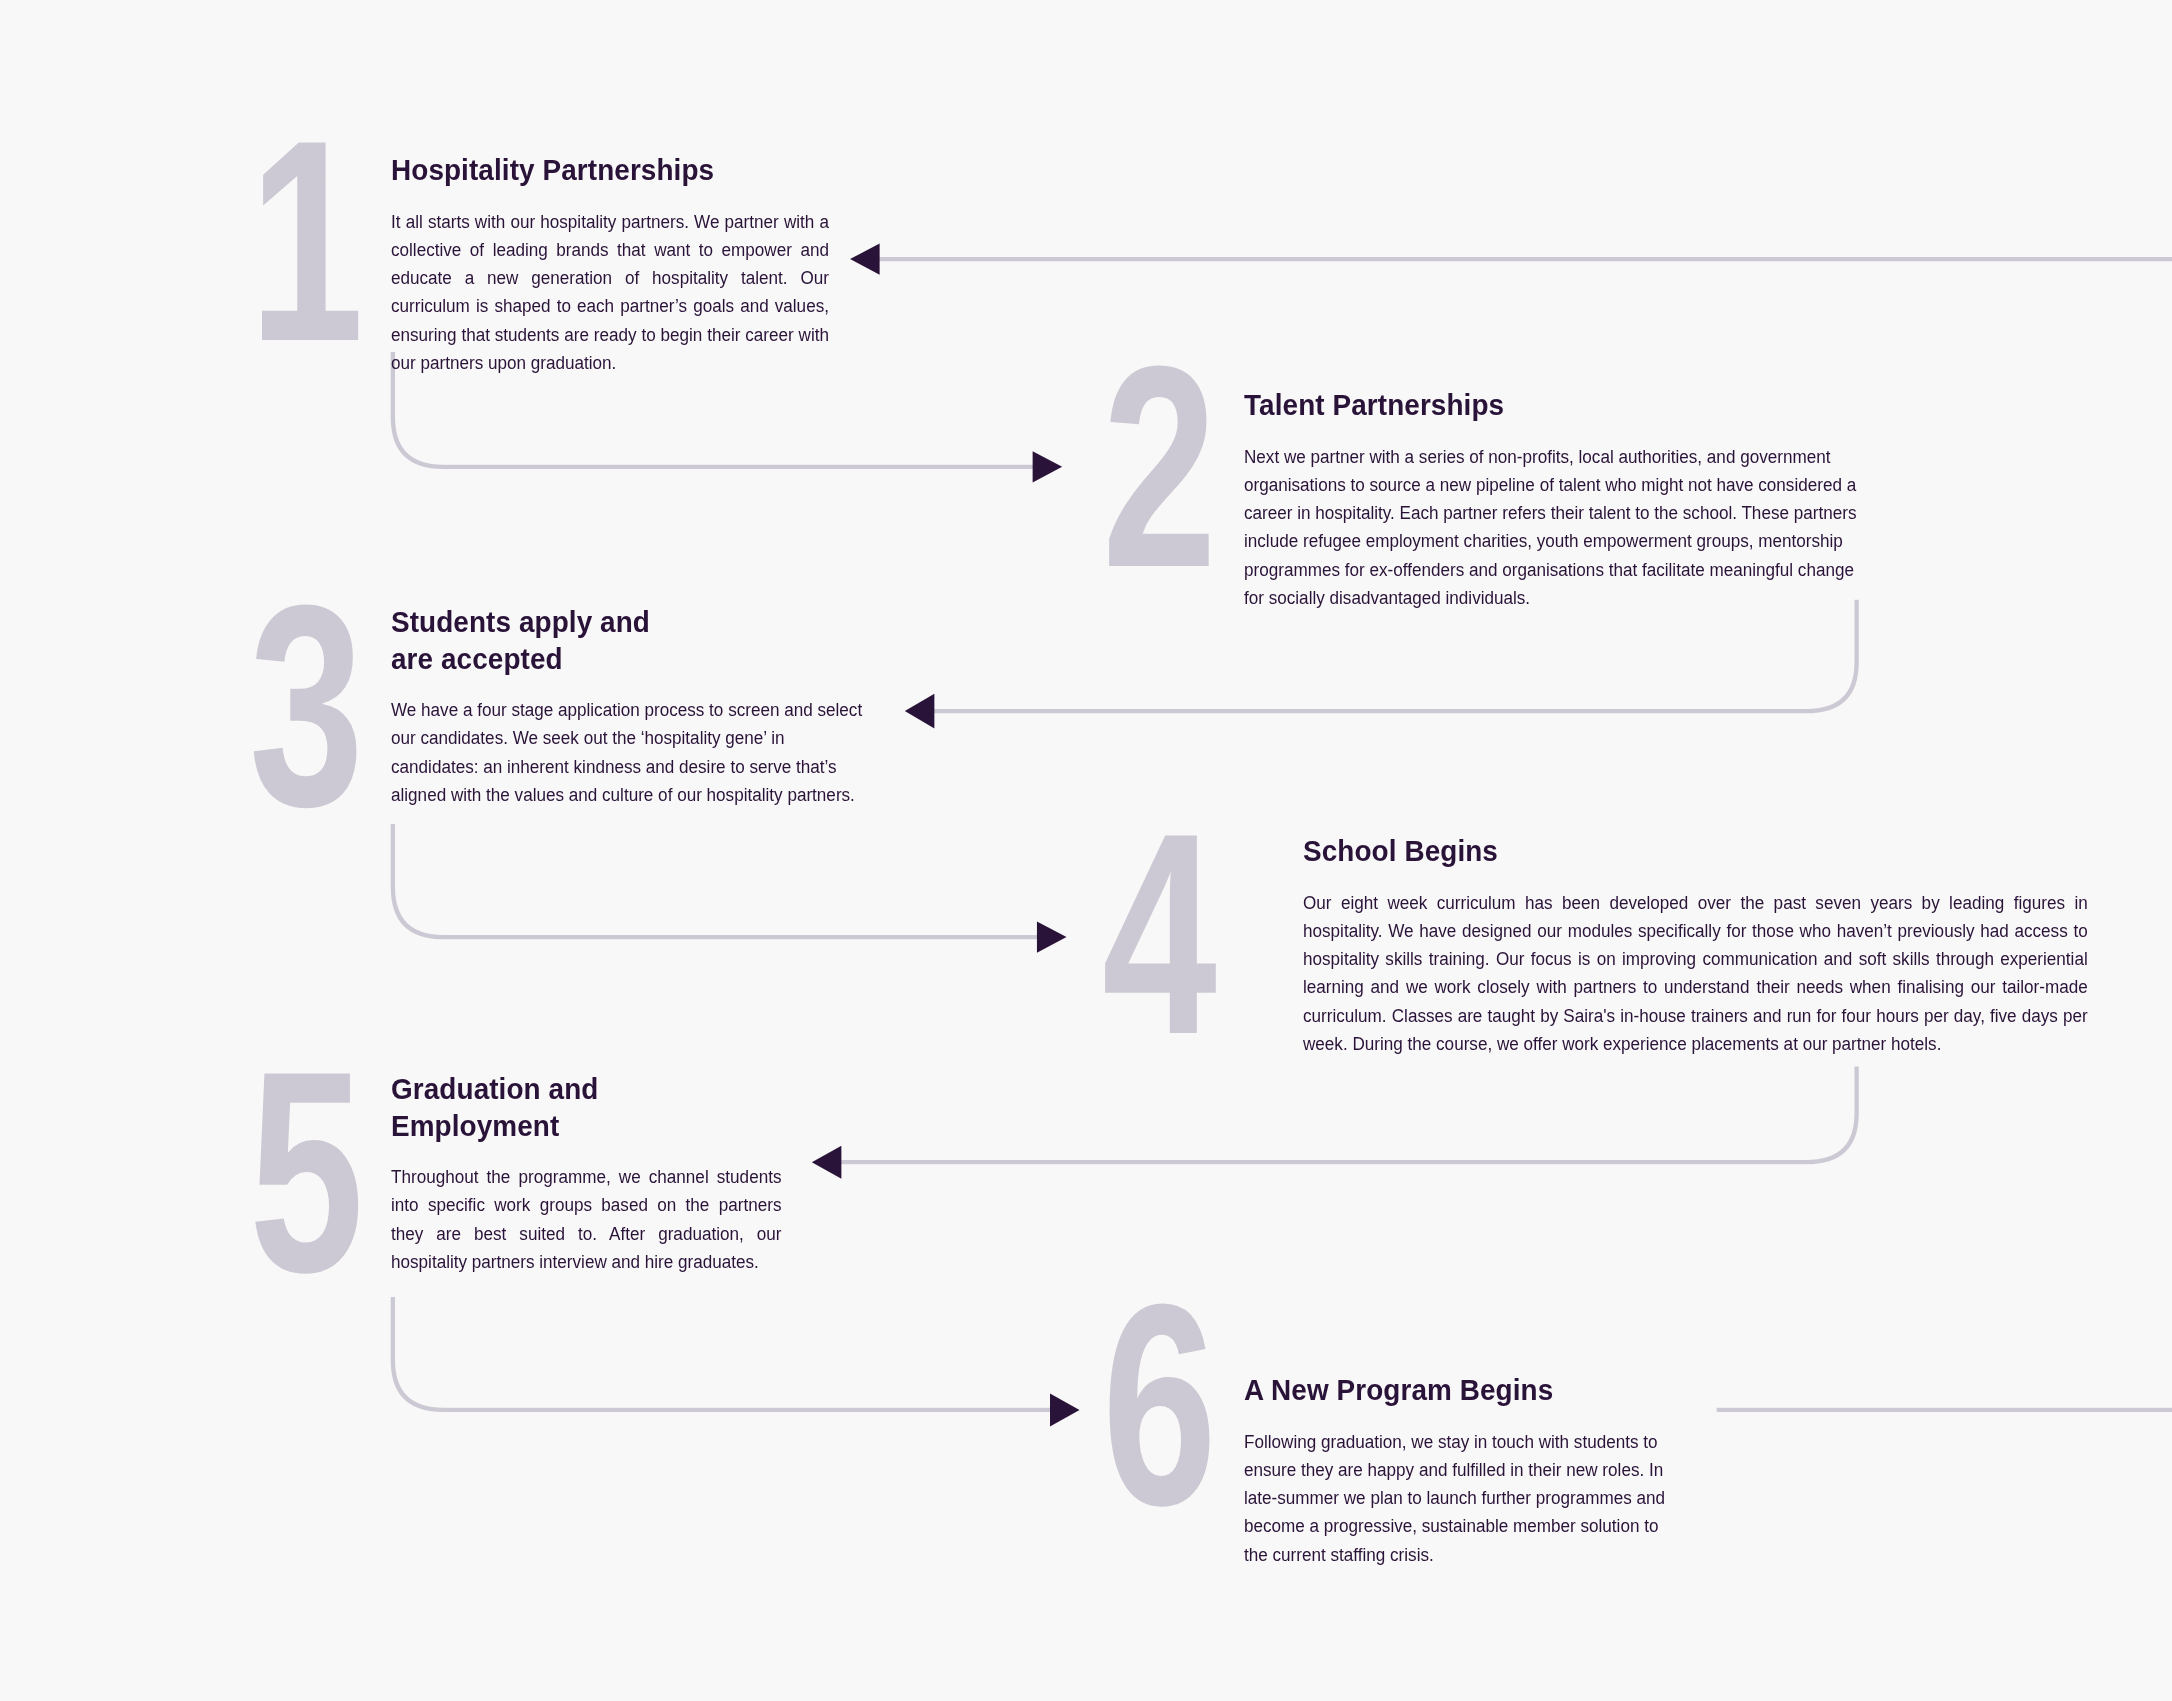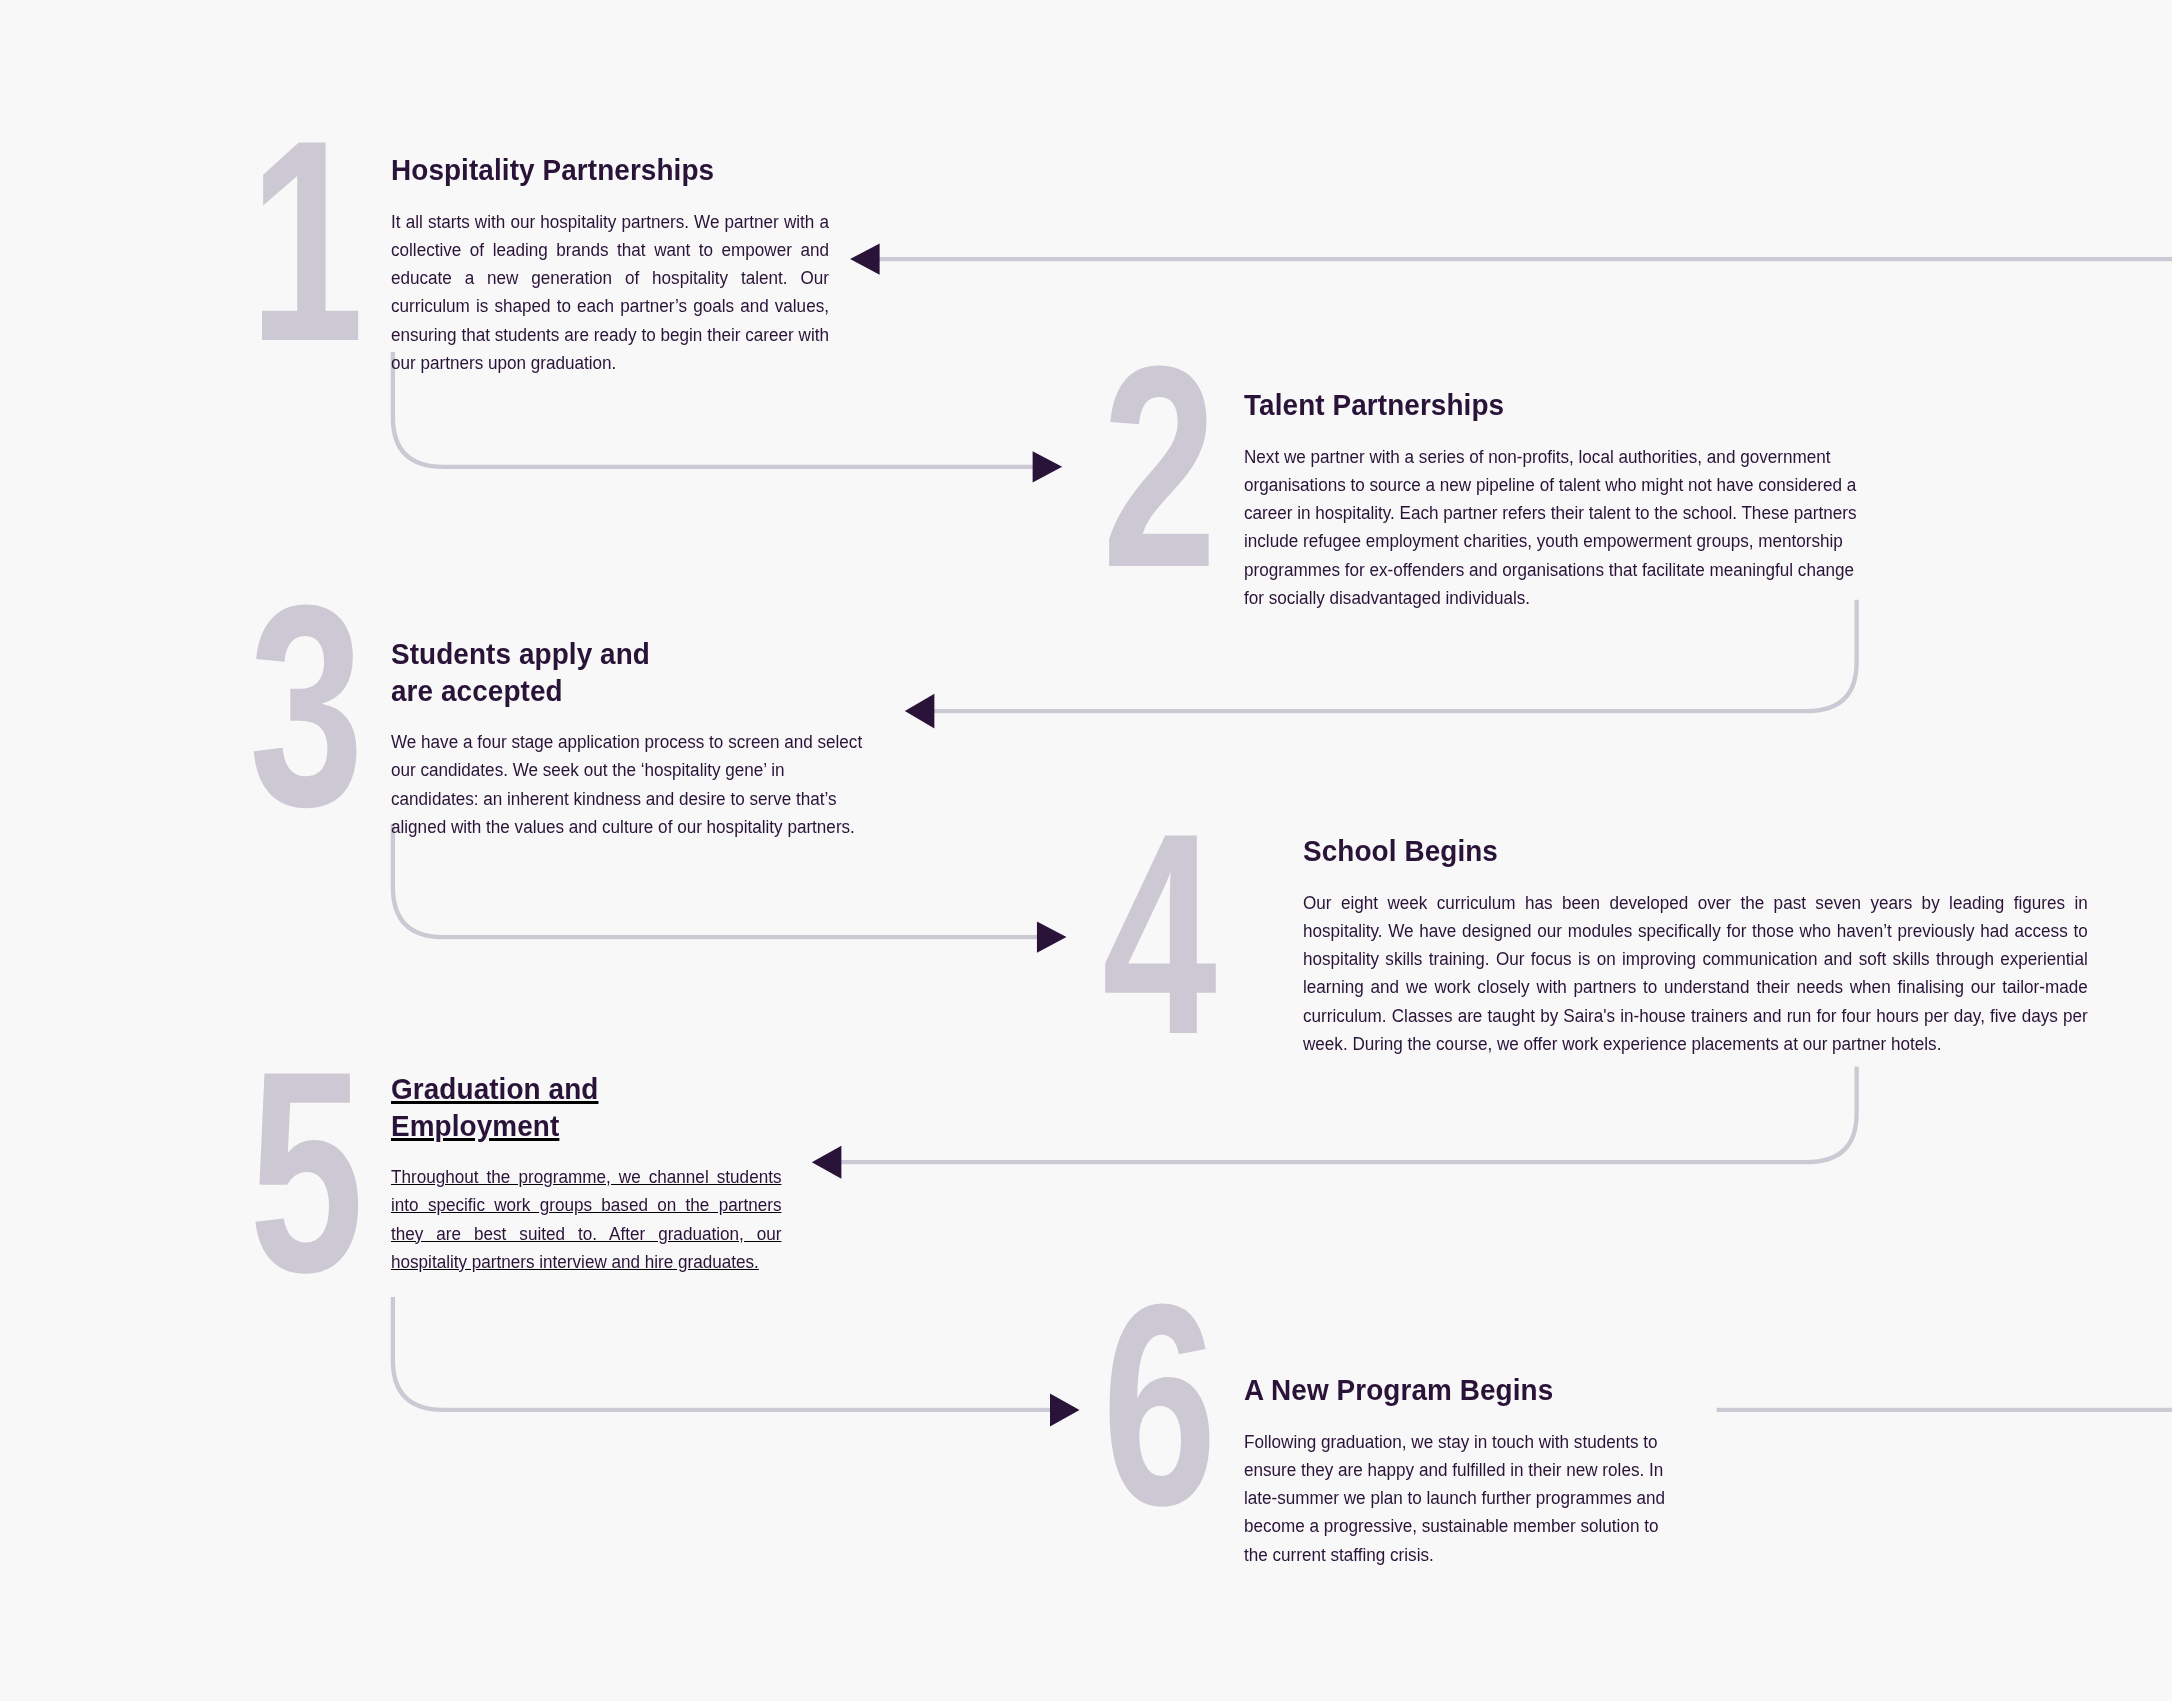--- a/index.html
+++ b/index.html
@@ -55,27 +55,27 @@
   }
   .step-body.noj{text-align:left;}
 
   
   #step-1{left:391px;top:152px;width:461px;}
   #num-1{left:249px;top:129px;}
 
   #step-2{left:1244px;top:363px;width:660px;margin-top:24px;}
   #num-2{left:1102px;top:355px;}
 
-  #step-3{left:391px;top:604px;width:504px;margin-top:32px;}
+  #step-3{left:391px;top:604px;width:504px;}
   #num-3{left:249px;top:594px;}
 
   #step-4{left:1303px;top:833px;width:826px;}
   #num-4{left:1102px;top:822px;}
 
-  #step-5{left:391px;top:1071px;width:411px;text-decoration:underline;}
+  #step-5{left:391px;top:1071px;width:411px;}
   #num-5{left:249px;top:1060px;}
 
   #step-6{left:1244px;top:1372px;width:445px;}
   #num-6{left:1102px;top:1293px;}
 </style>
 </head>
 <body>
 
 <div id="stage">
 

